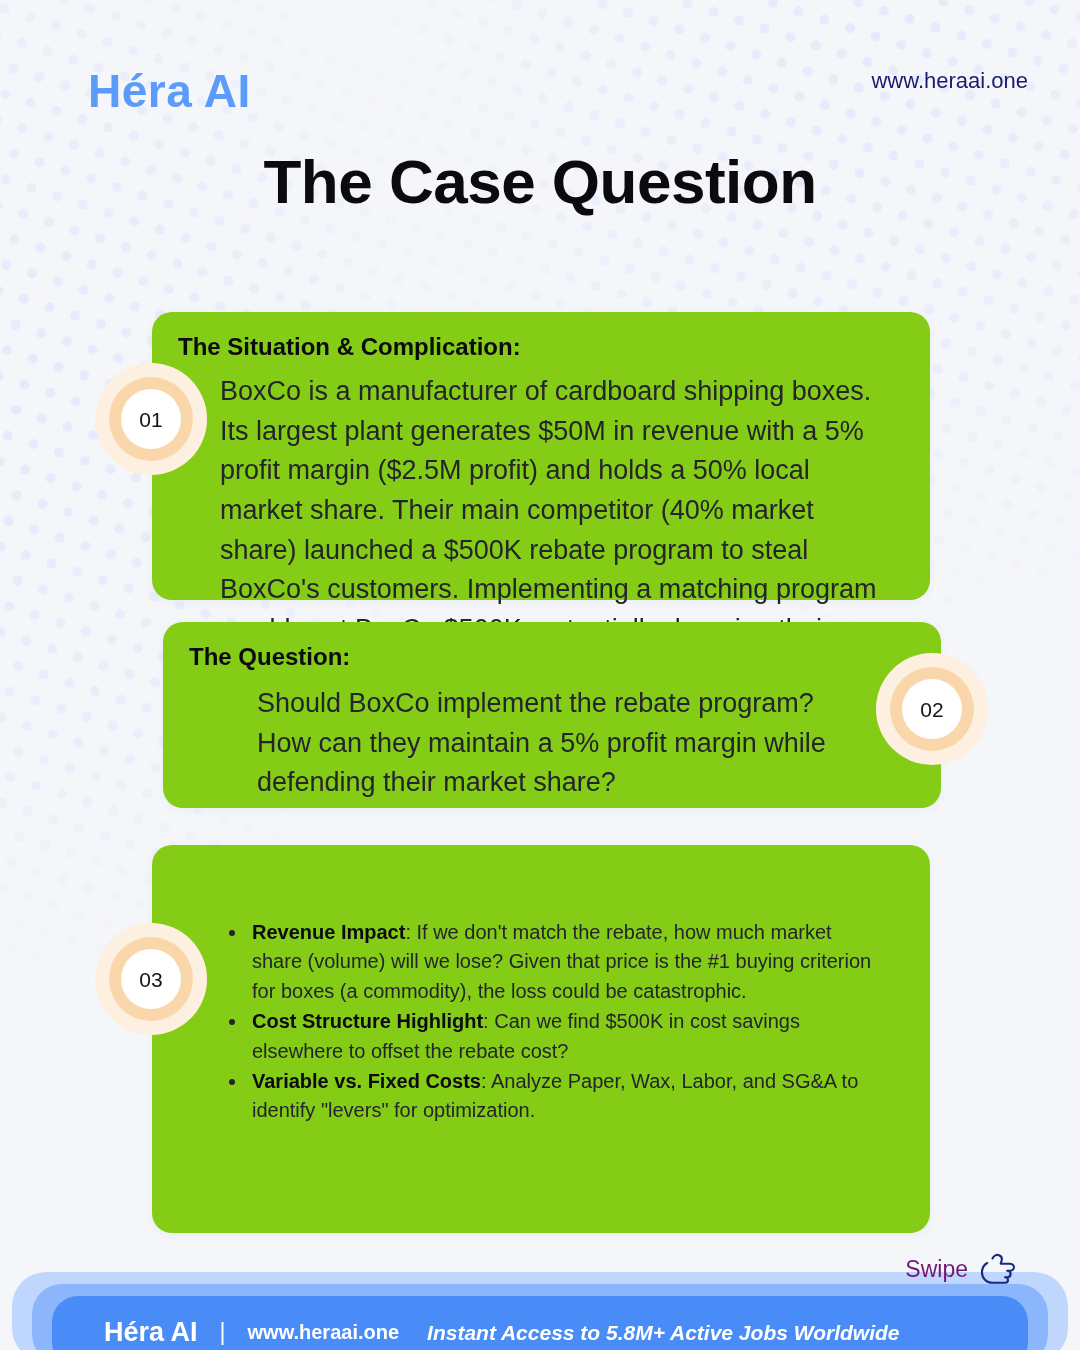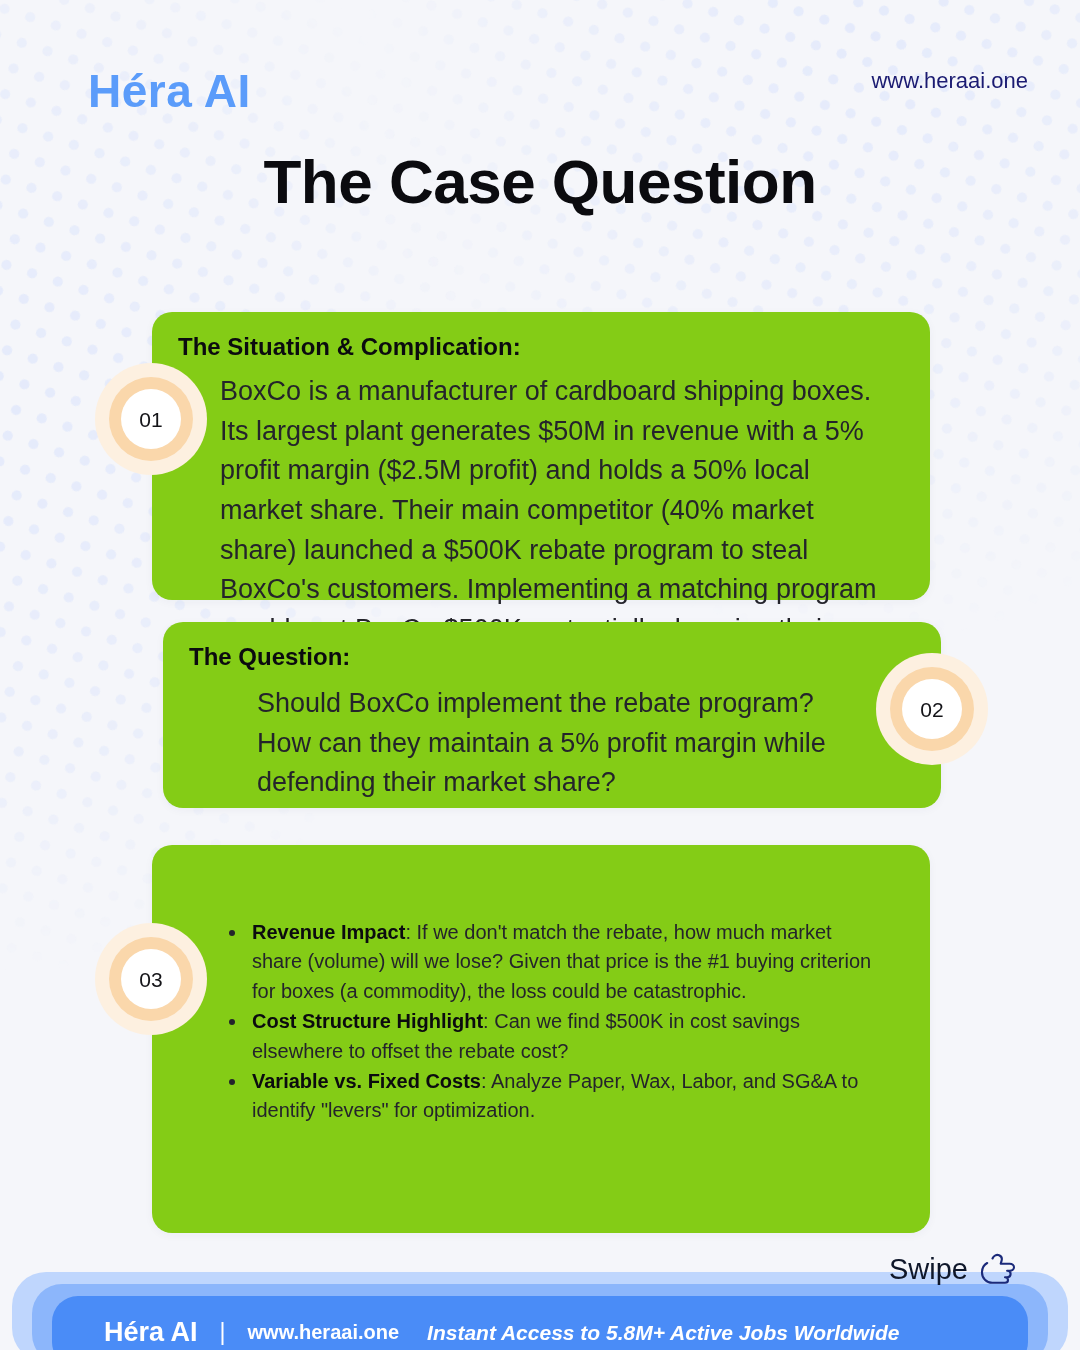--- a/index.html
+++ b/index.html
@@ -163,22 +163,22 @@
   .swipe-wrap {
     position: absolute;
     right: 62px;
     top: 1253px;
     display: flex;
     align-items: center;
     gap: 10px;
     z-index: 6;
   }
   .swipe-label {
-    font-size: 29px;
-    color: #0f172a;
+    font-size: 23px;
+    color: #701a75;
     line-height: 1;
   }
   .swipe-hand { display: block; }
 
   
   .footer-layer {
     position: absolute;
     z-index: 4;
   }
   #footer-outer {

